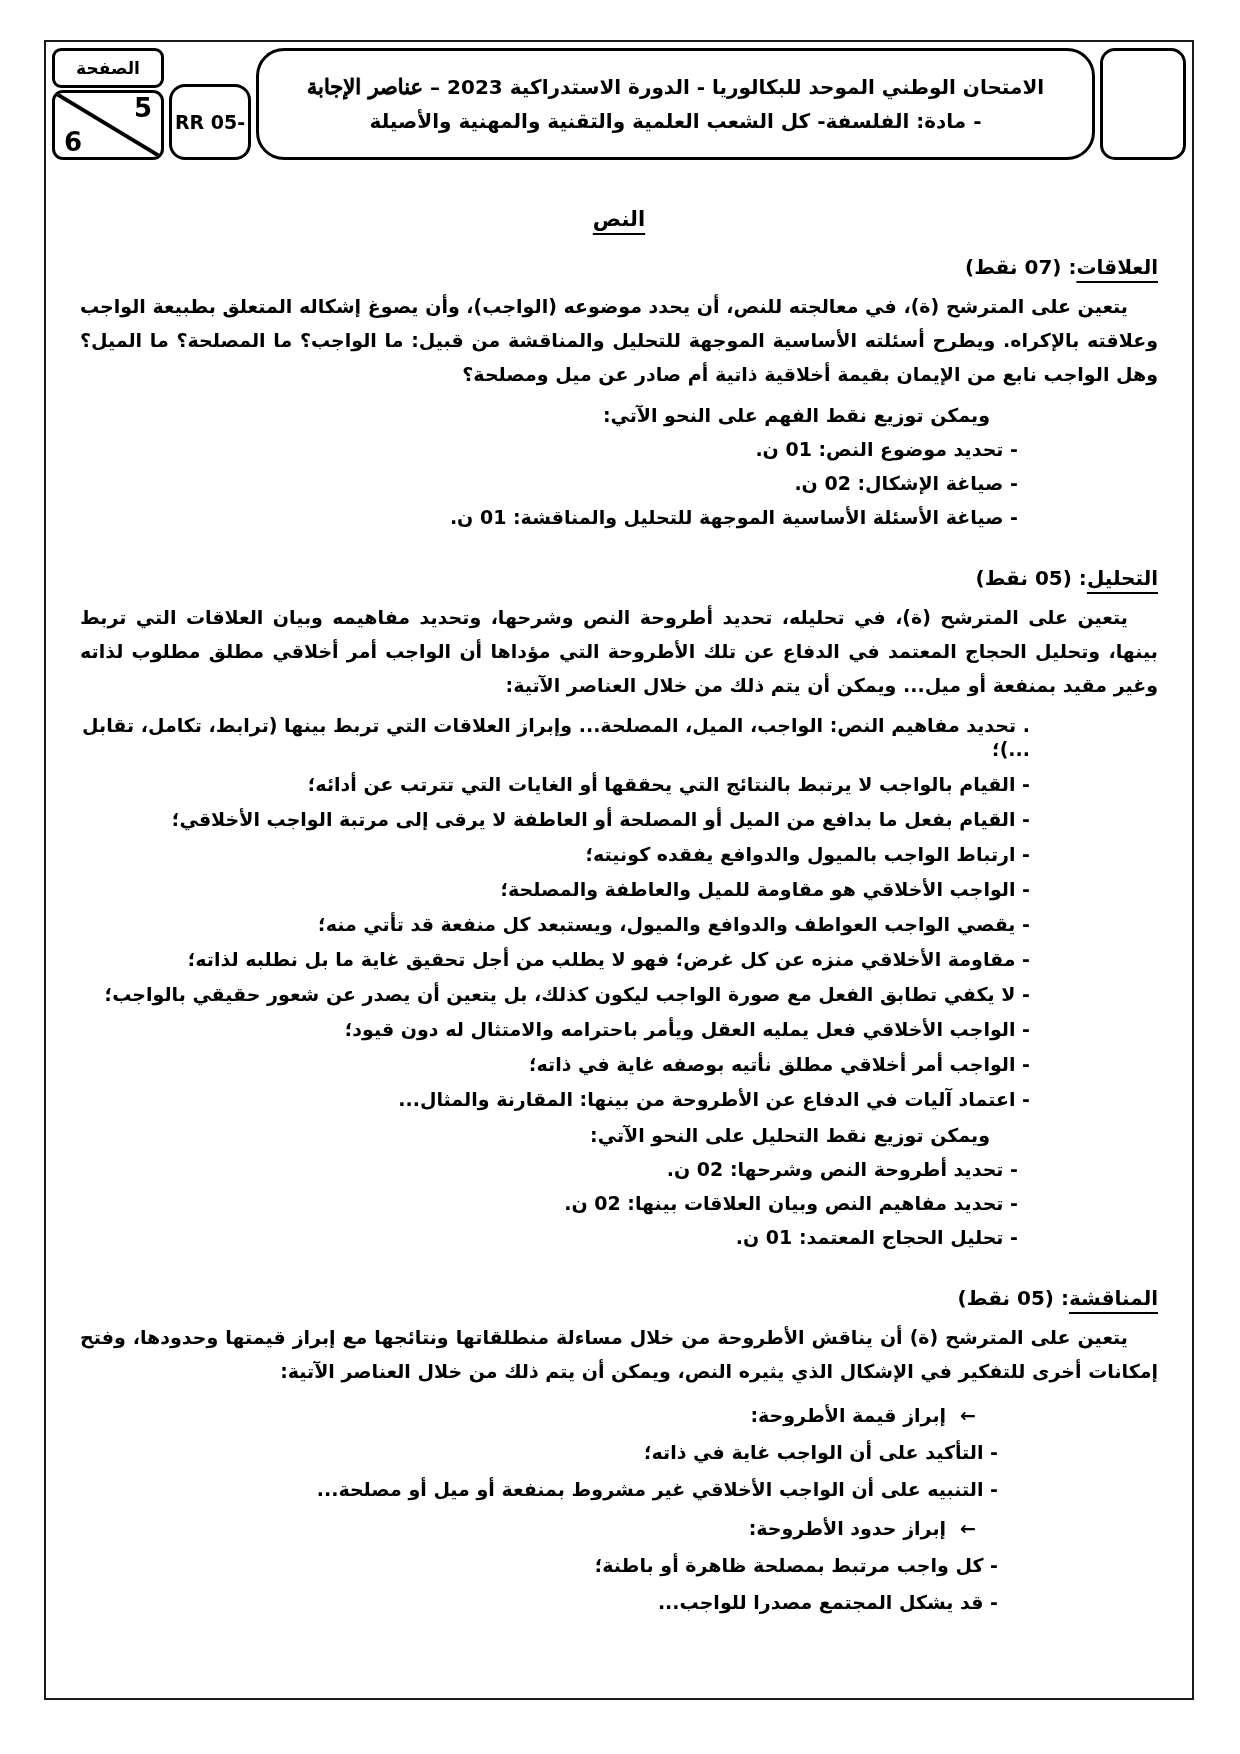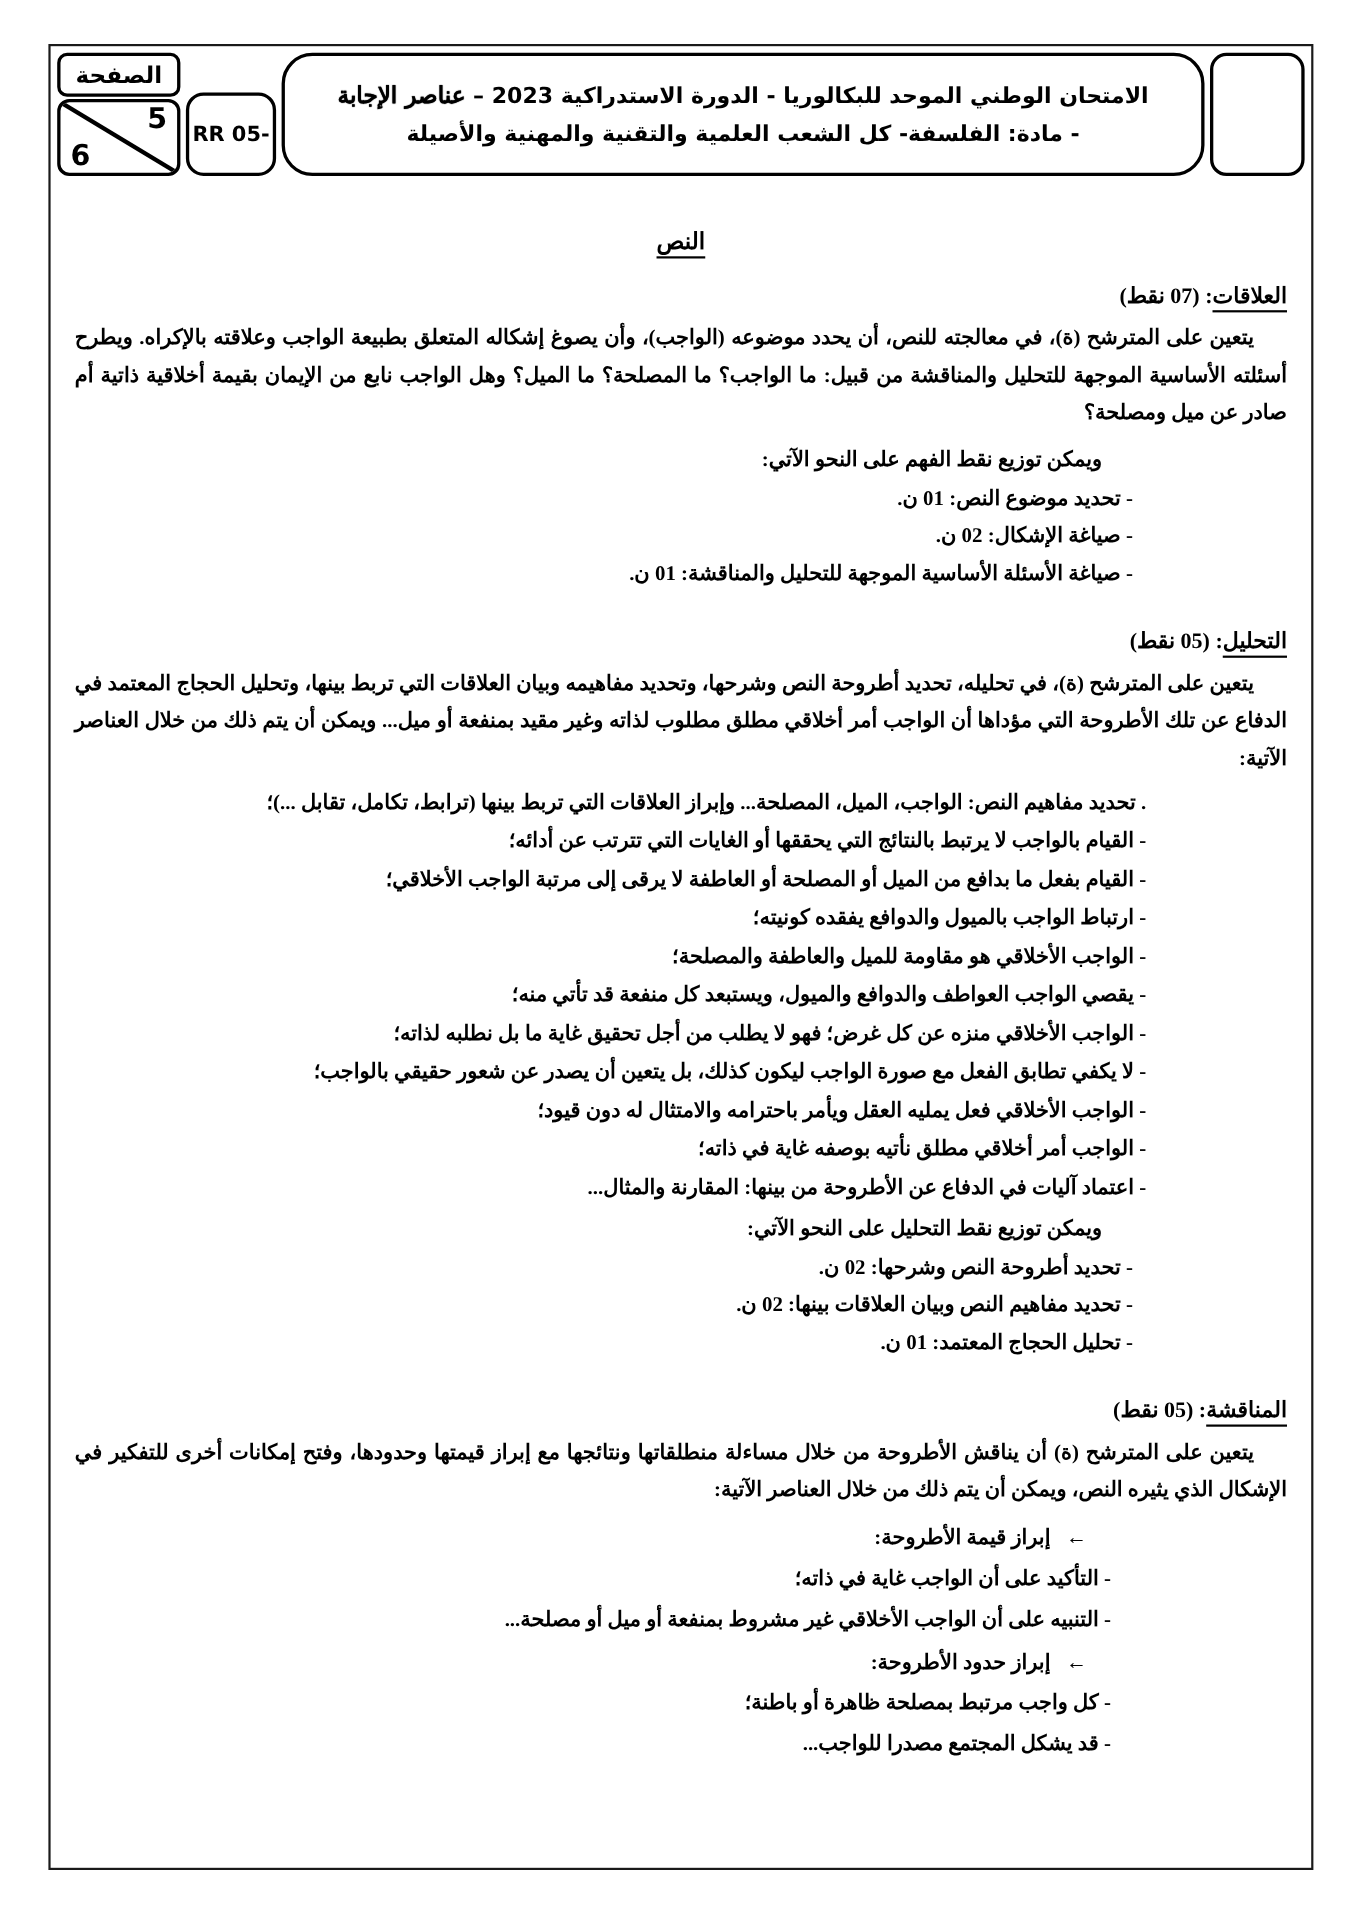--- a/index.html
+++ b/index.html
@@ -10,36 +10,36 @@
   .frame{
     position:absolute;left:44px;top:40px;width:1150px;height:1660px;
     border:2px solid #1a1a1a;background:#fff;box-sizing:border-box;
   }
   
   .header{display:flex;gap:5px;margin:6px;height:112px;direction:ltr;}
   .hbox{border:3px solid #000;box-sizing:border-box;background:#fff;}
   .page-col{width:112px;display:flex;flex-direction:column;}
   .page-label-box{border:3px solid #000;border-radius:9px;height:40px;
     display:flex;align-items:center;justify-content:center;
-    font-weight:bold;font-size:21px;box-sizing:border-box;}
+    font-weight:bold;font-size:17px;box-sizing:border-box;}
   .page-frac-box{flex:1;margin-top:2px;border:3px solid #000;border-radius:11px;
     position:relative;box-sizing:border-box;overflow:hidden;}
   .page-frac-box svg{position:absolute;inset:0;width:100%;height:100%;}
   .pf-top{position:absolute;top:0px;right:9px;font-weight:bold;font-size:26px;}
   .pf-bottom{position:absolute;bottom:0px;left:9px;font-weight:bold;font-size:26px;}
   .code-box{width:82px;border-radius:16px;display:flex;align-items:center;justify-content:center;
     font-weight:bold;font-size:19px;direction:ltr;margin-top:36px;}
   .title-box{flex:1;border-radius:28px;direction:rtl;
     display:flex;flex-direction:column;justify-content:center;align-items:center;
     font-weight:bold;font-size:20px;line-height:34px;text-align:center;padding:0 14px;}
   .decor{font-family:"DejaVu Serif", serif;font-weight:900;font-size:21px;
     text-shadow:0 0 1px #000;}
   .logo-box{width:86px;border-radius:15px;}
   
-  .content{direction:rtl;padding:0 22px;font-weight:bold;font-size:19px;font-family:Liberation Serif, serif;}
+  .content{direction:rtl;padding:0 34px;font-weight:bold;font-size:19px;}
   .doc-title{margin:47px 0 0;text-align:center;font-size:21px;font-weight:bold;
     text-decoration:underline;text-underline-offset:7px;text-decoration-thickness:2px;}
   .sec-head{margin:24px 0 0;font-size:20px;font-weight:bold;}
   .sec-label{text-decoration:underline;text-underline-offset:7px;text-decoration-thickness:2px;}
   .para{margin:10px 0 0;line-height:34px;text-align:justify;text-indent:30px;}
   .dist{margin:13px 0 0;padding-right:168px;}
   .score-item{margin:13px 0 0;padding-right:140px;line-height:21px;}
   .bullet{margin:11px 0 0;padding-right:128px;line-height:24px;}
   .gap-lg{margin-top:38px;}
   .arrow-line{margin:15px 0 0;padding-right:182px;line-height:24px;}
@@ -91,21 +91,21 @@
       <h2 class="sec-head gap-lg">
         <span class="sec-label">التحليل</span><span>: (05 نقط)</span>
       </h2>
       <p class="para">يتعين على المترشح (ة)، في تحليله، تحديد أطروحة النص وشرحها، وتحديد مفاهيمه وبيان العلاقات التي تربط بينها، وتحليل الحجاج المعتمد في الدفاع عن تلك الأطروحة التي مؤداها أن الواجب أمر أخلاقي مطلق مطلوب لذاته وغير مقيد بمنفعة أو ميل... ويمكن أن يتم ذلك من خلال العناصر الآتية:</p>
       <div class="bullet">. تحديد مفاهيم النص: الواجب، الميل، المصلحة... وإبراز العلاقات التي تربط بينها (ترابط، تكامل، تقابل ...)؛</div>
       <div class="bullet">- القيام بالواجب لا يرتبط بالنتائج التي يحققها أو الغايات التي تترتب عن أدائه؛</div>
       <div class="bullet">- القيام بفعل ما بدافع من الميل أو المصلحة أو العاطفة لا يرقى إلى مرتبة الواجب الأخلاقي؛</div>
       <div class="bullet">- ارتباط الواجب بالميول والدوافع يفقده كونيته؛</div>
       <div class="bullet">- الواجب الأخلاقي هو مقاومة للميل والعاطفة والمصلحة؛</div>
       <div class="bullet">- يقصي الواجب العواطف والدوافع والميول، ويستبعد كل منفعة قد تأتي منه؛</div>
-      <div class="bullet">- الواجب الأخلاقي منزه عن كل غرض؛ فهو لا يطلب من أجل تحقيق غاية ما بل نطلبه لذاته؛</div>
+      <div class="bullet">- مقاومة الأخلاقي منزه عن كل غرض؛ فهو لا يطلب من أجل تحقيق غاية ما بل نطلبه لذاته؛</div>
       <div class="bullet">- لا يكفي تطابق الفعل مع صورة الواجب ليكون كذلك، بل يتعين أن يصدر عن شعور حقيقي بالواجب؛</div>
       <div class="bullet">- الواجب الأخلاقي فعل يمليه العقل ويأمر باحترامه والامتثال له دون قيود؛</div>
       <div class="bullet">- الواجب أمر أخلاقي مطلق نأتيه بوصفه غاية في ذاته؛</div>
       <div class="bullet">- اعتماد آليات في الدفاع عن الأطروحة من بينها: المقارنة والمثال...</div>
       <div class="dist">ويمكن توزيع نقط التحليل على النحو الآتي:</div>
       <div class="score-item">- تحديد أطروحة النص وشرحها: 02 ن.</div>
       <div class="score-item">- تحديد مفاهيم النص وبيان العلاقات بينها: 02 ن.</div>
       <div class="score-item">- تحليل الحجاج المعتمد: 01 ن.</div>
     </section>
 

